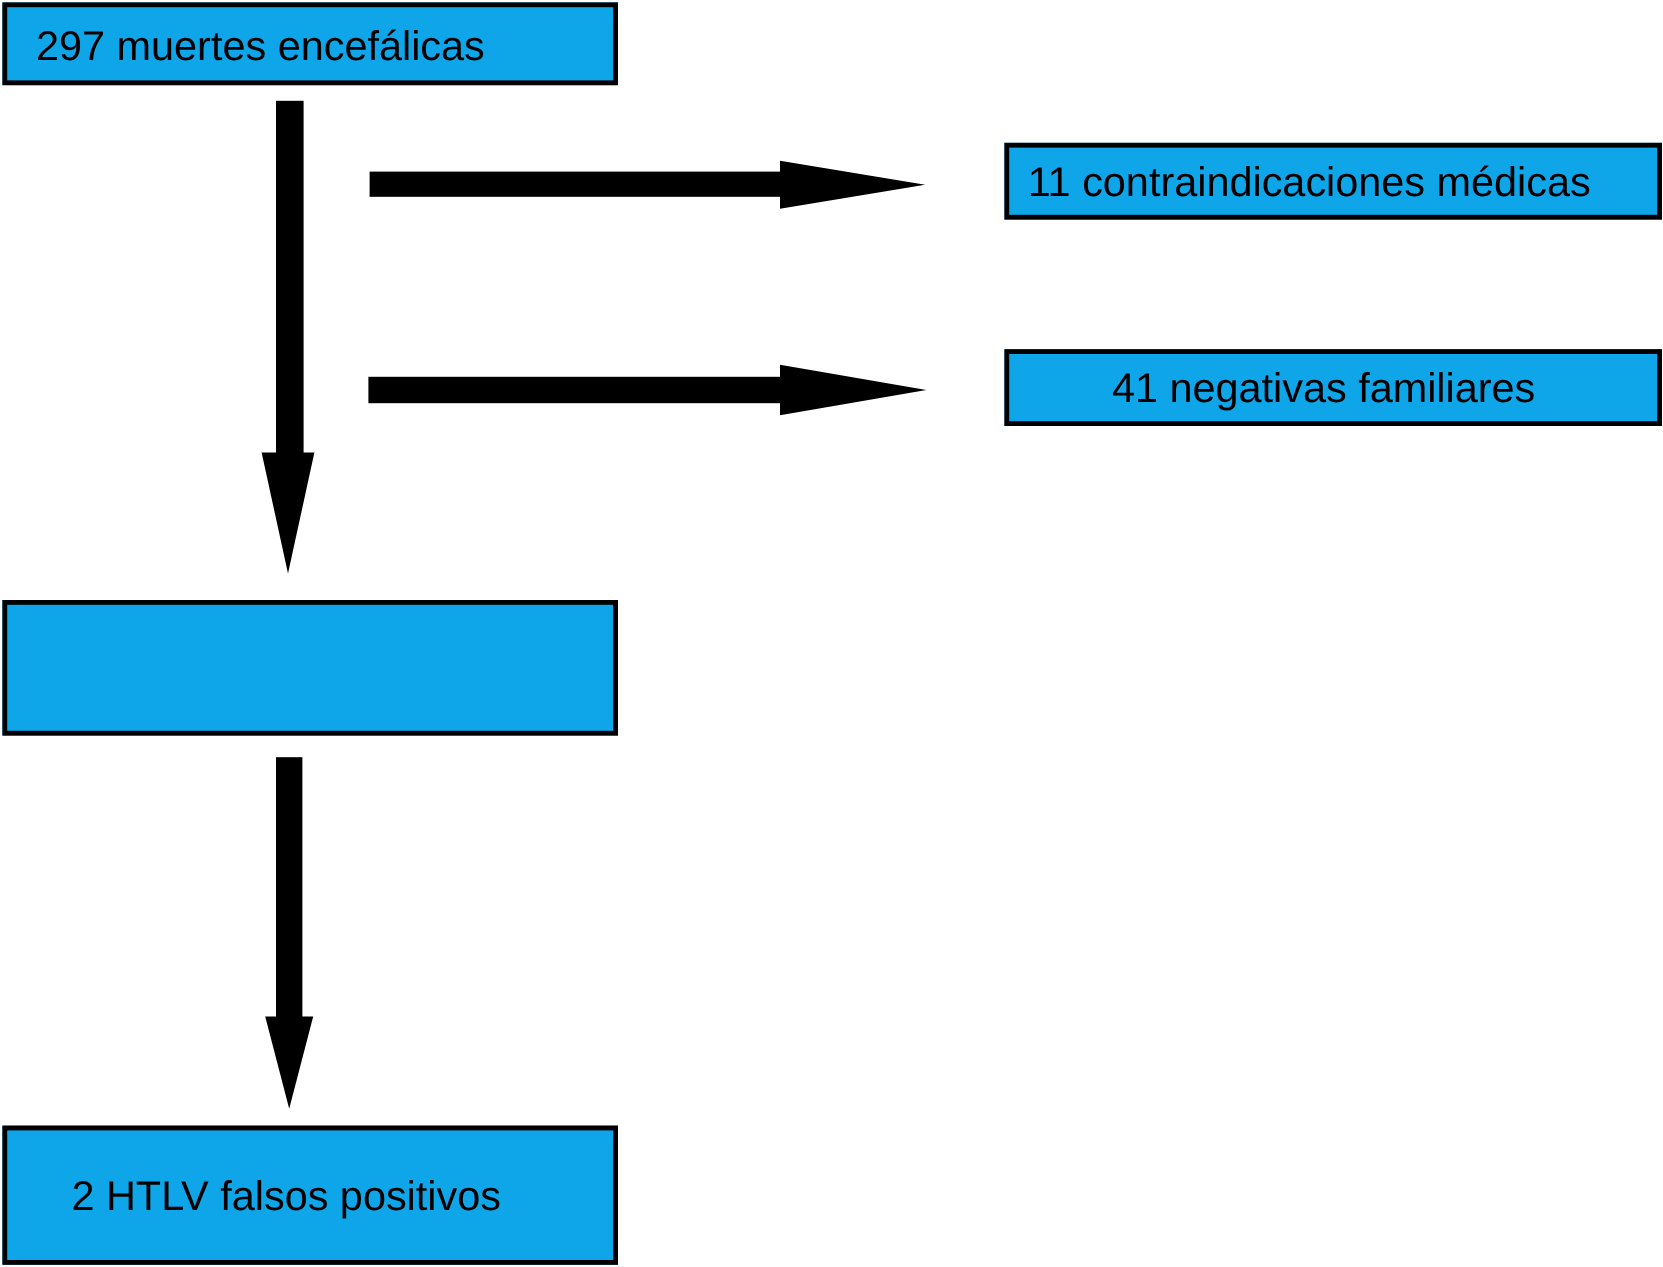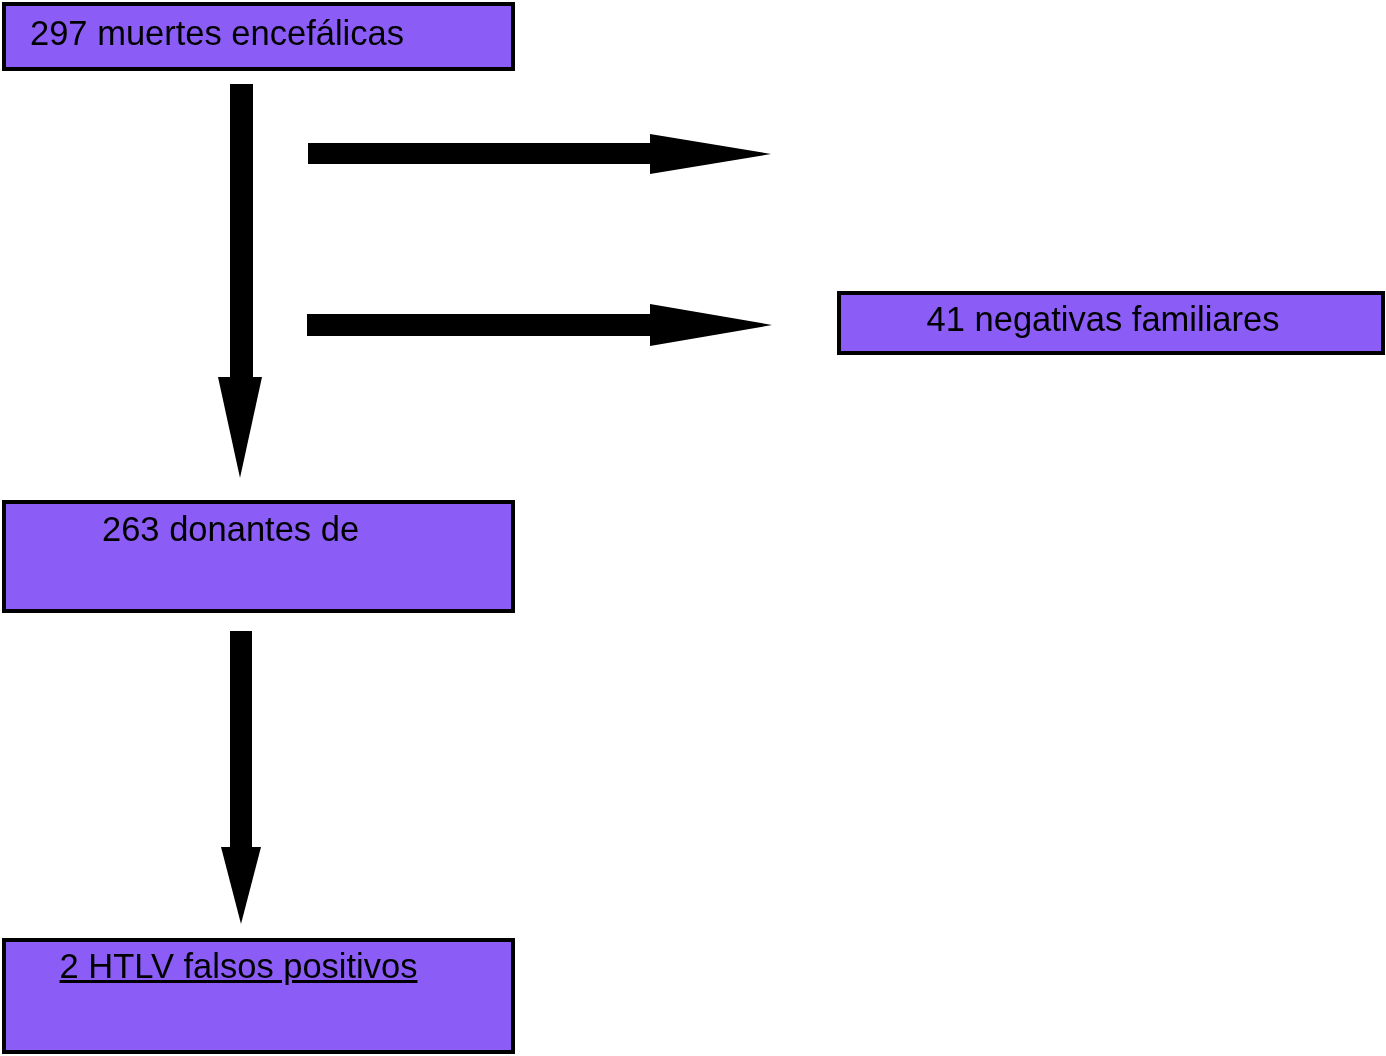--- a/index.html
+++ b/index.html
@@ -23,24 +23,24 @@
     pointer-events: none;
   }
   .arrows rect, .arrows polygon {
     fill: #000000;
     stroke: none;
   }
   .node {
     position: absolute;
     box-sizing: border-box;
     border: 4px solid #000000;
-    background: #8b5cf6;
+    background: #0ea5e9;
     display: flex;
     flex-direction: column;
-    justify-content: flex-start;
+    justify-content: center;
     font-size: 34.5px;
     line-height: 43px;
     white-space: nowrap;
   }
   .node-297 {
     left: 2px;  top: 2px;
     width: 513px; height: 69px;
     padding: 6px 0 0 24px;
     text-align: left;
   }
@@ -60,21 +60,20 @@
     left: 2px; top: 500px;
     width: 513px; height: 113px;
     padding: 4px 0 0 96px;
     text-align: left;
   }
   .node-htlv {
     left: 2px; top: 938px;
     width: 513px; height: 116px;
     padding: 3px 40px 0 0;
     text-align: center;
-    text-decoration: underline;
   }
   .node .line { display: block; }
 </style>
 </head>
 <body>
 
 <div class="canvas">
 
   <svg class="arrows" width="1386" height="1056" viewBox="0 0 1386 1056" aria-hidden="true">
     <g>
@@ -92,26 +91,28 @@
     <g>
       <rect x="230" y="631" width="22" height="220"></rect>
       <polygon points="221,847 261,847 241,924"></polygon>
     </g>
   </svg>
 
   <div class="node node-297">
     <span class="line">297 muertes encefálicas</span>
   </div>
 
+  <div class="node node-11">
+    <span class="line">11 contraindicaciones médicas</span>
+  </div>
 
   <div class="node node-23">
     <span class="line">41 negativas familiares</span>
   </div>
 
   <div class="node node-263">
-    <span class="line">263 donantes de</span>
   </div>
 
   <div class="node node-htlv">
     <span class="line">2 HTLV falsos positivos</span>
   </div>
 
 </div>
 
 </body></html>

